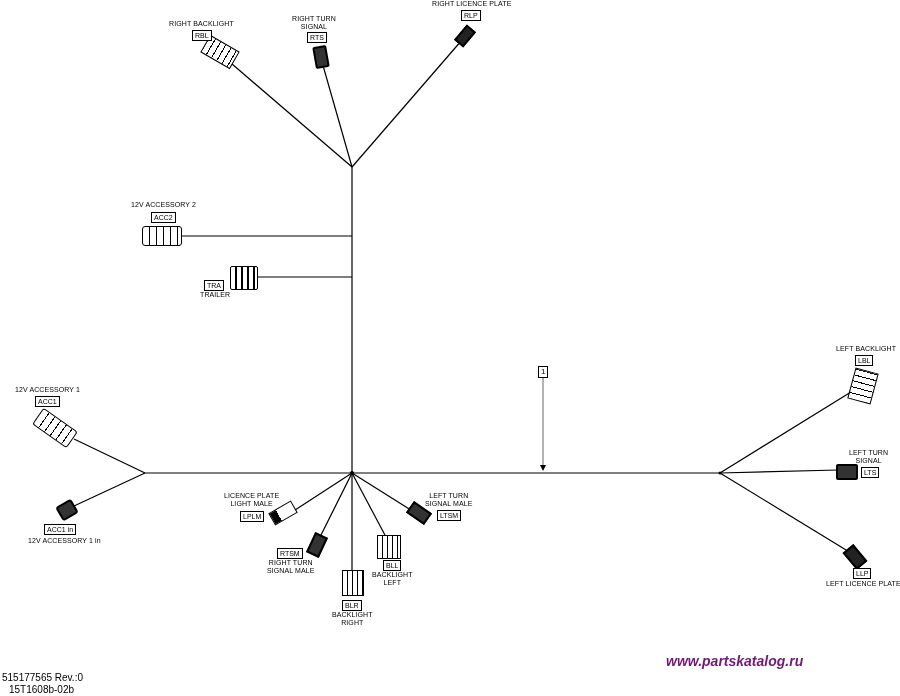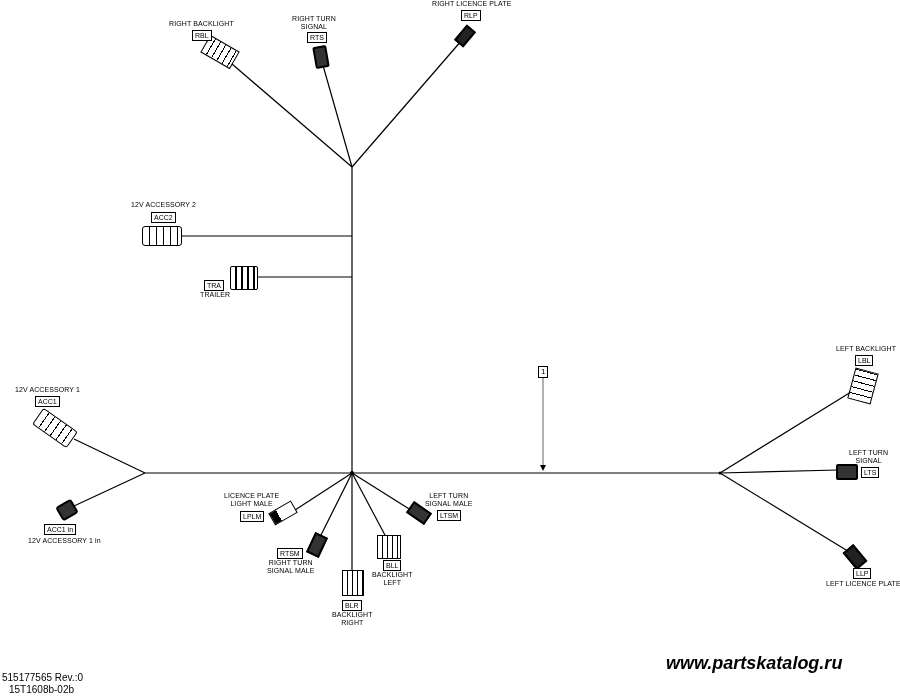--- a/index.html
+++ b/index.html
@@ -2,21 +2,21 @@
 <html><head>
 <meta charset="utf-8">
 <style>
   html,body{margin:0;padding:0;background:#fff;}
   #canvas{position:relative;width:900px;height:696px;overflow:hidden;background:#fff;font-family:"Liberation Sans",sans-serif;color:#000;}
   svg.wires{position:absolute;left:0;top:0;}
   .lbl{position:absolute;font-size:7px;line-height:8px;text-align:center;white-space:nowrap;letter-spacing:0.1px;}
   .code{position:absolute;font-size:7px;line-height:9px;border:1px solid #000;padding:0 2px;background:#fff;white-space:nowrap;}
   .conn{position:absolute;}
   .foot{position:absolute;font-size:10px;line-height:11px;white-space:nowrap;text-align:center;}
-  .wm{position:absolute;font-size:18px;font-weight:bold;font-style:italic;color:#000000;white-space:nowrap;}
+  .wm{position:absolute;font-size:14px;font-weight:bold;font-style:italic;color:#701a75;white-space:nowrap;}
   .callout{position:absolute;font-size:8px;line-height:10px;border:1px solid #000;padding:0 2px;background:#fff;}
 </style>
 </head>
 <body>
 
 <div id="canvas">
 
   <svg class="wires" width="900" height="696">
     <g stroke="#000" stroke-width="1.2" fill="none">
 

